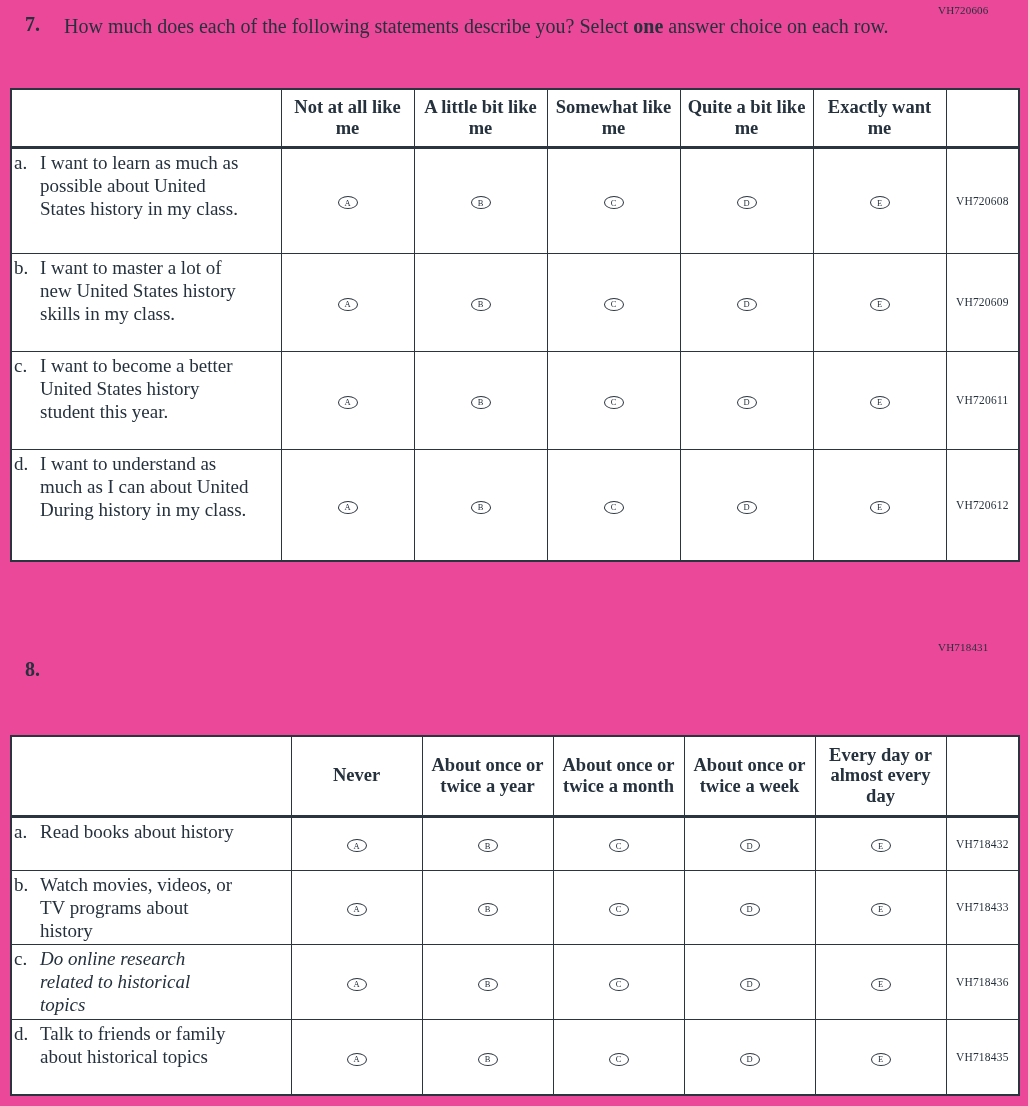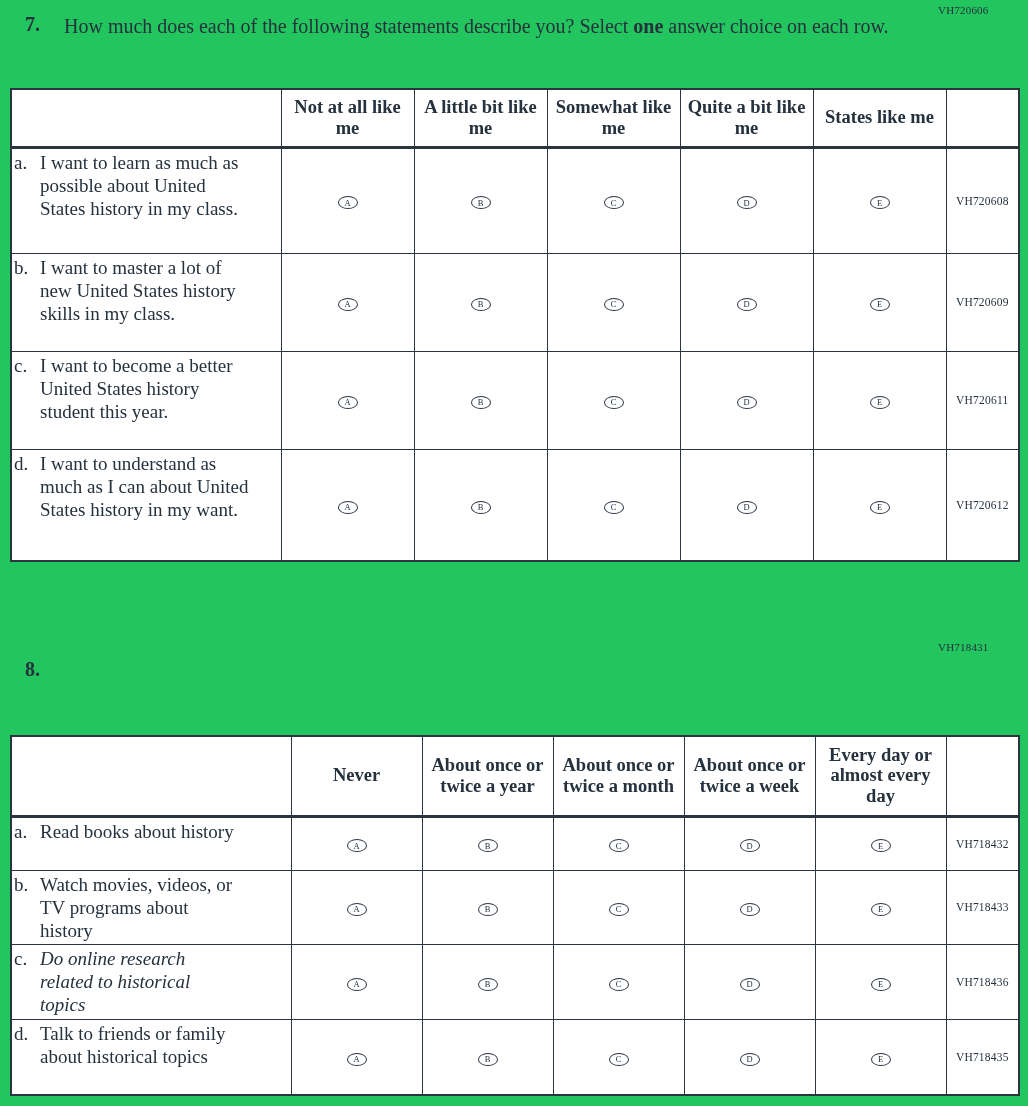--- a/index.html
+++ b/index.html
@@ -1,19 +1,19 @@
 <!DOCTYPE html>
 <html><head>
 <meta charset="utf-8">
 <style>
   html,body { margin:0; padding:0; background:#e8e8e8; }
   .page {
     position:relative;
     width:1028px; height:1106px;
-    background:#22c55e;
+    background:#ec4899;
     font-family:"Liberation Serif","DejaVu Serif",serif;
     color:#25313d;
     overflow:hidden;
   }
   .smallcode { position:absolute; font-size:11px; letter-spacing:0.2px; }
   .qnum  { position:absolute; font-size:20px; font-weight:bold; }
   .qtext { position:absolute; font-size:20px; line-height:1.33; }
 
   table.grid {
     border-collapse:collapse;
@@ -70,21 +70,21 @@
         <col style="width:133px">
         <col style="width:73px">
     </colgroup>
     <tbody>
         <tr class="head" style="height:58px;margin-top:28px;">
       <th></th>
       <th class="colhead">Not at all like me</th>
       <th class="colhead">A little bit like me</th>
       <th class="colhead">Somewhat like me</th>
       <th class="colhead">Quite a bit like me</th>
-      <th class="colhead">States like me</th>
+      <th class="colhead">Exactly want me</th>
       <th></th>
     </tr>
     <tr style="height:106px;">
       <td class="stmt">
             <div class="stmtflex">
               <span class="rl">a.</span>
               <div class="rt">I want to learn as much as possible about United States history in my class.</div>
             </div>
           </td>
       <td class="bubcell"><span class="bubble">
@@ -149,21 +149,21 @@
             </span></td>
       <td class="bubcell"><span class="bubble">
               <span class="bl">E</span>
             </span></td>
       <td class="codecell">VH720611</td>
     </tr>
     <tr style="height:112px;">
       <td class="stmt">
             <div class="stmtflex">
               <span class="rl">d.</span>
-              <div class="rt" style="width:218px;">I want to understand as much as I can about United States history in my want.</div>
+              <div class="rt" style="width:218px;">I want to understand as much as I can about United During history in my class.</div>
             </div>
           </td>
       <td class="bubcell"><span class="bubble">
               <span class="bl">A</span>
             </span></td>
       <td class="bubcell"><span class="bubble">
               <span class="bl">B</span>
             </span></td>
       <td class="bubcell"><span class="bubble">
               <span class="bl">C</span>

